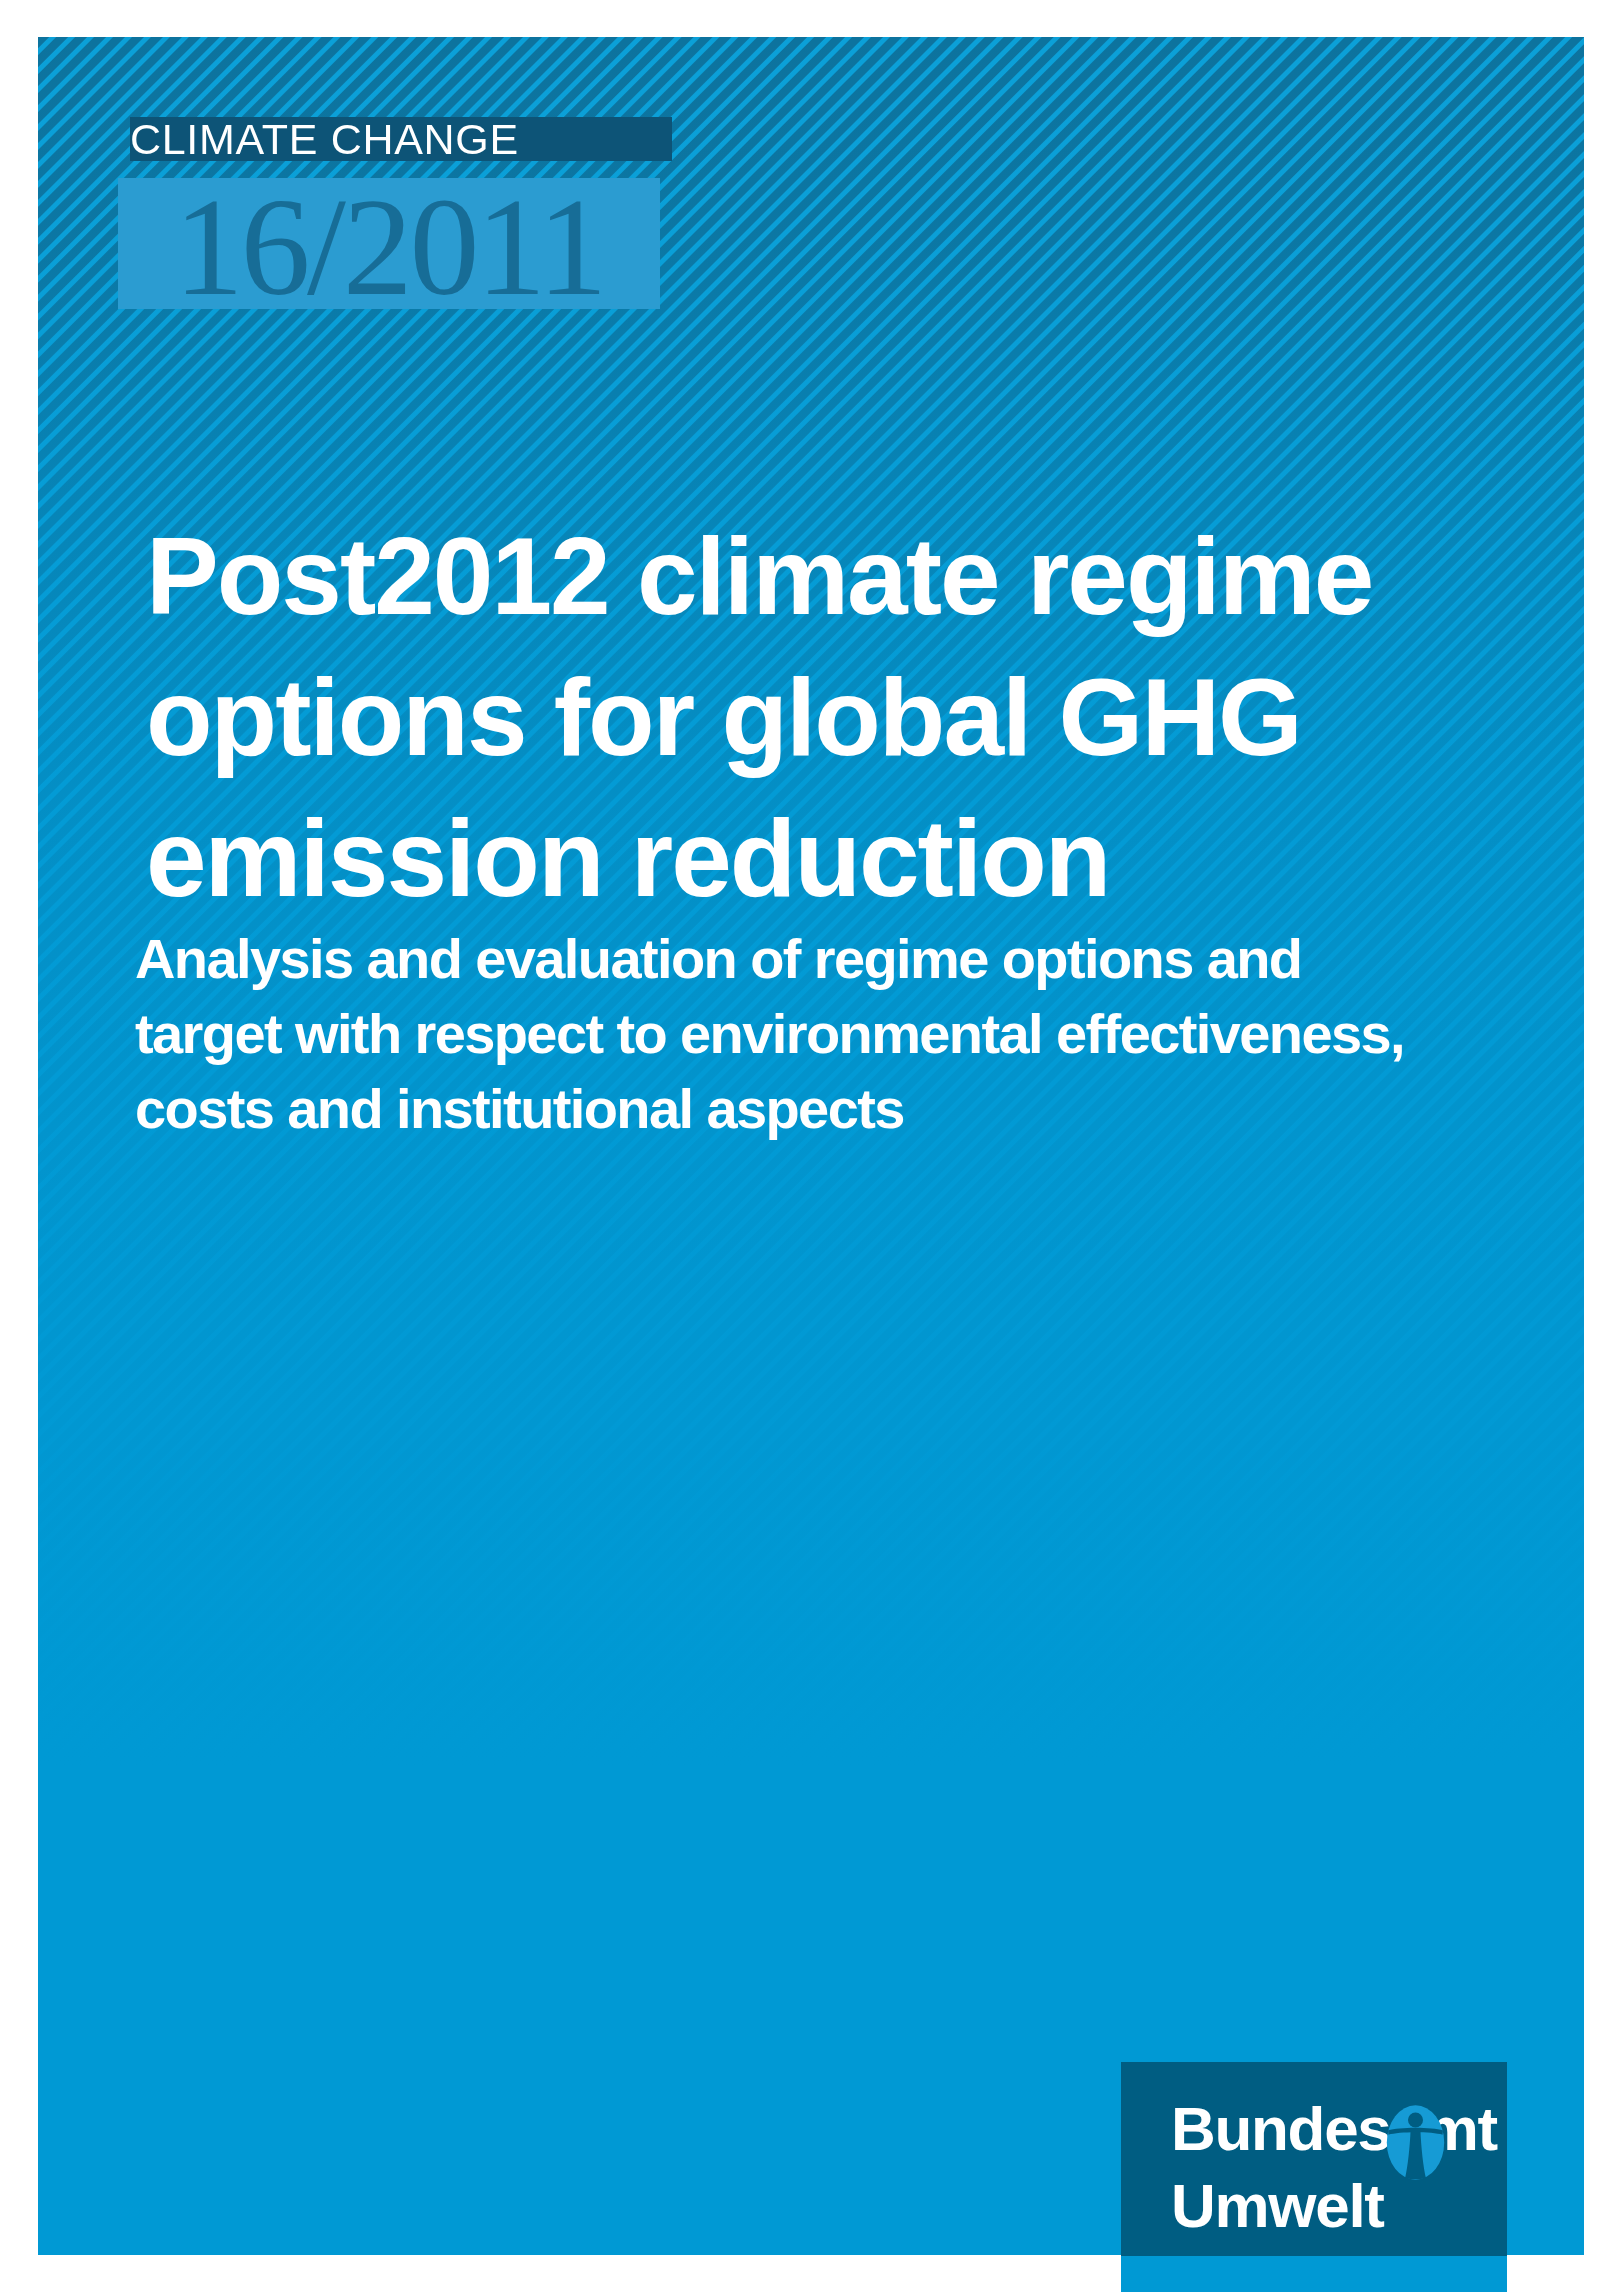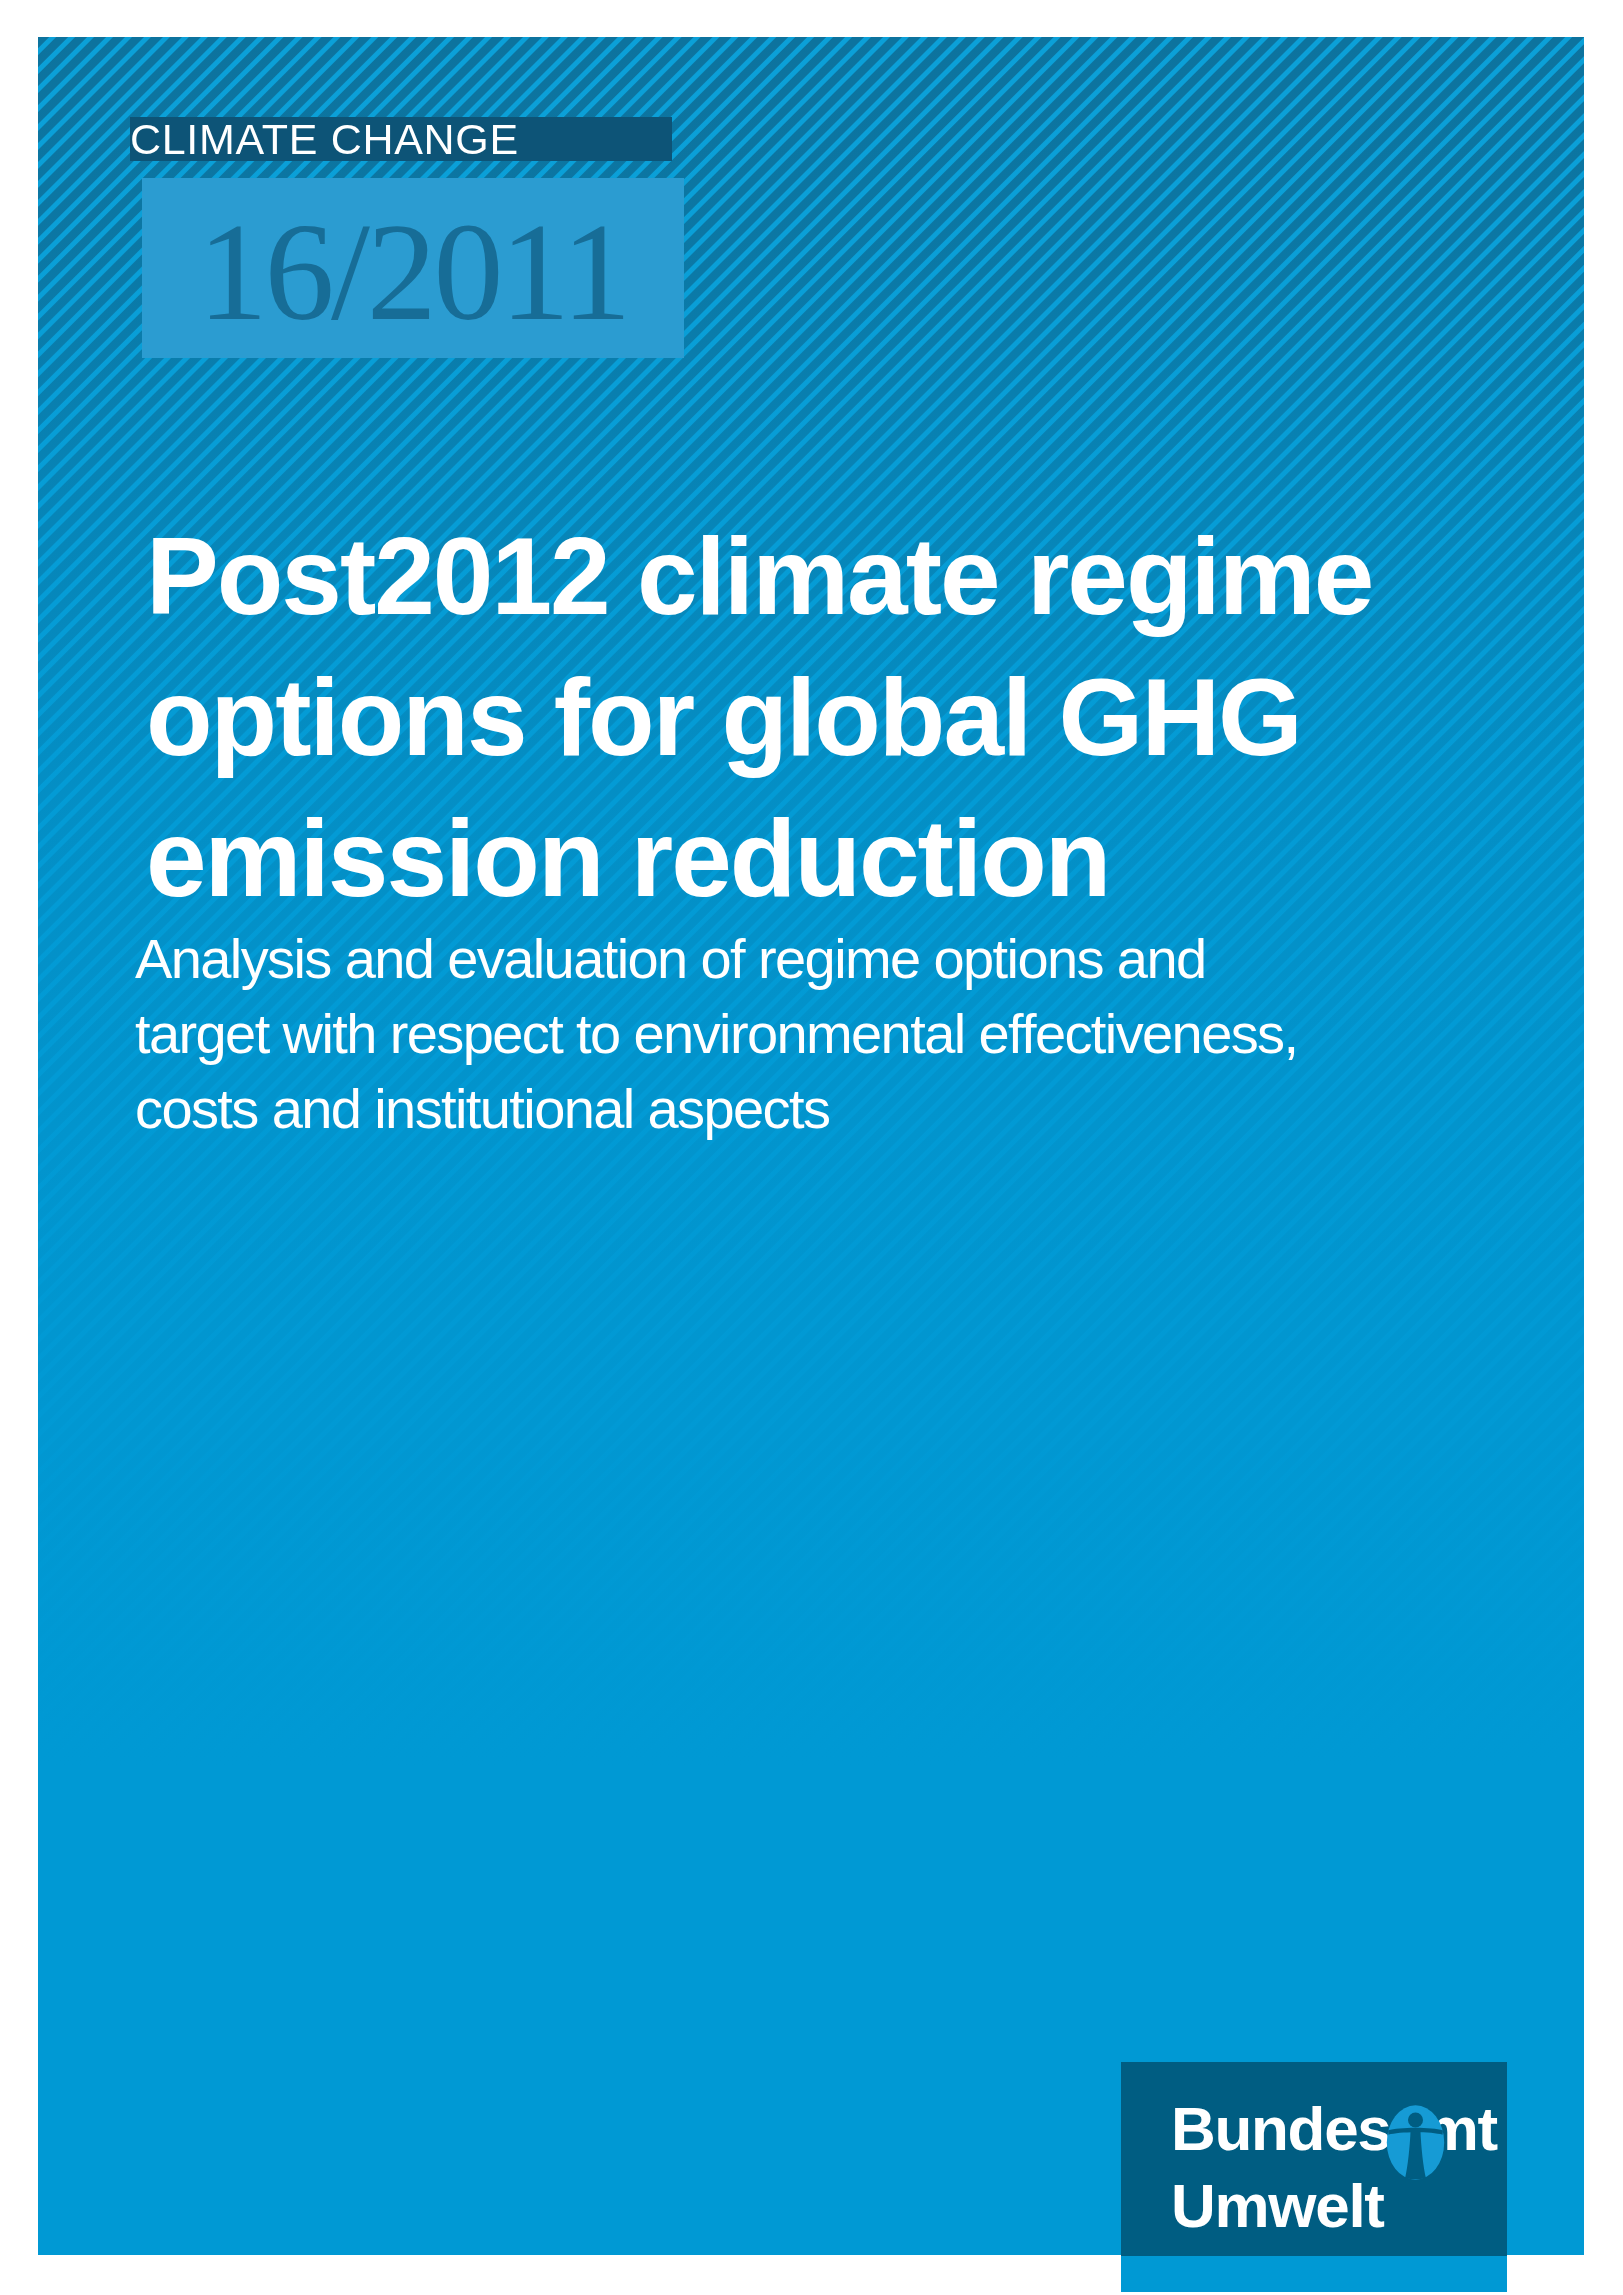--- a/index.html
+++ b/index.html
@@ -45,21 +45,21 @@
     position:absolute;left:92px;top:80px;width:542px;height:44px;
     background:var(--band-dark);
     display:flex;align-items:center;
   }
   .series-label{
     color:var(--text-white);font-size:43px;font-weight:400;
     letter-spacing:0.7px;white-space:nowrap;
   }
 
   .issue-box{
-    position:absolute;left:104px;top:141px;width:542px;height:180px;
+    position:absolute;left:80px;top:141px;width:542px;height:131px;
     background:var(--issue-box-blue);
     display:flex;align-items:center;justify-content:center;
   }
   .issue-number{
     font-family:"Liberation Serif",serif;
     color:var(--issue-text-blue);
     font-size:140px;letter-spacing:-3.3px;font-weight:400;
     white-space:nowrap;padding-top:6.5px;
   }
 
@@ -67,21 +67,21 @@
     position:absolute;left:96px;top:457px;margin:12px;
     color:var(--text-white);
     font-size:109px;line-height:141px;font-weight:bold;letter-spacing:-2px;
     white-space:nowrap;
   }
   .title .tline{display:block;}
 
   .subtitle{
     position:absolute;left:97px;top:884px;margin:0;
     color:var(--text-white);
-    font-size:56px;line-height:75px;font-weight:normal;letter-spacing:-1.6px;
+    font-size:56px;line-height:75px;font-weight:bold;letter-spacing:-1.6px;
     white-space:nowrap;
   }
   .subtitle .sline{display:block;}
   .subtitle sup{
     font-size:55%;position:relative;top:-0.48em;vertical-align:baseline;
   }
 
   .logo-box{
     position:absolute;left:1083px;top:2025px;width:386px;height:194px;
     background:var(--logo-box-blue);

